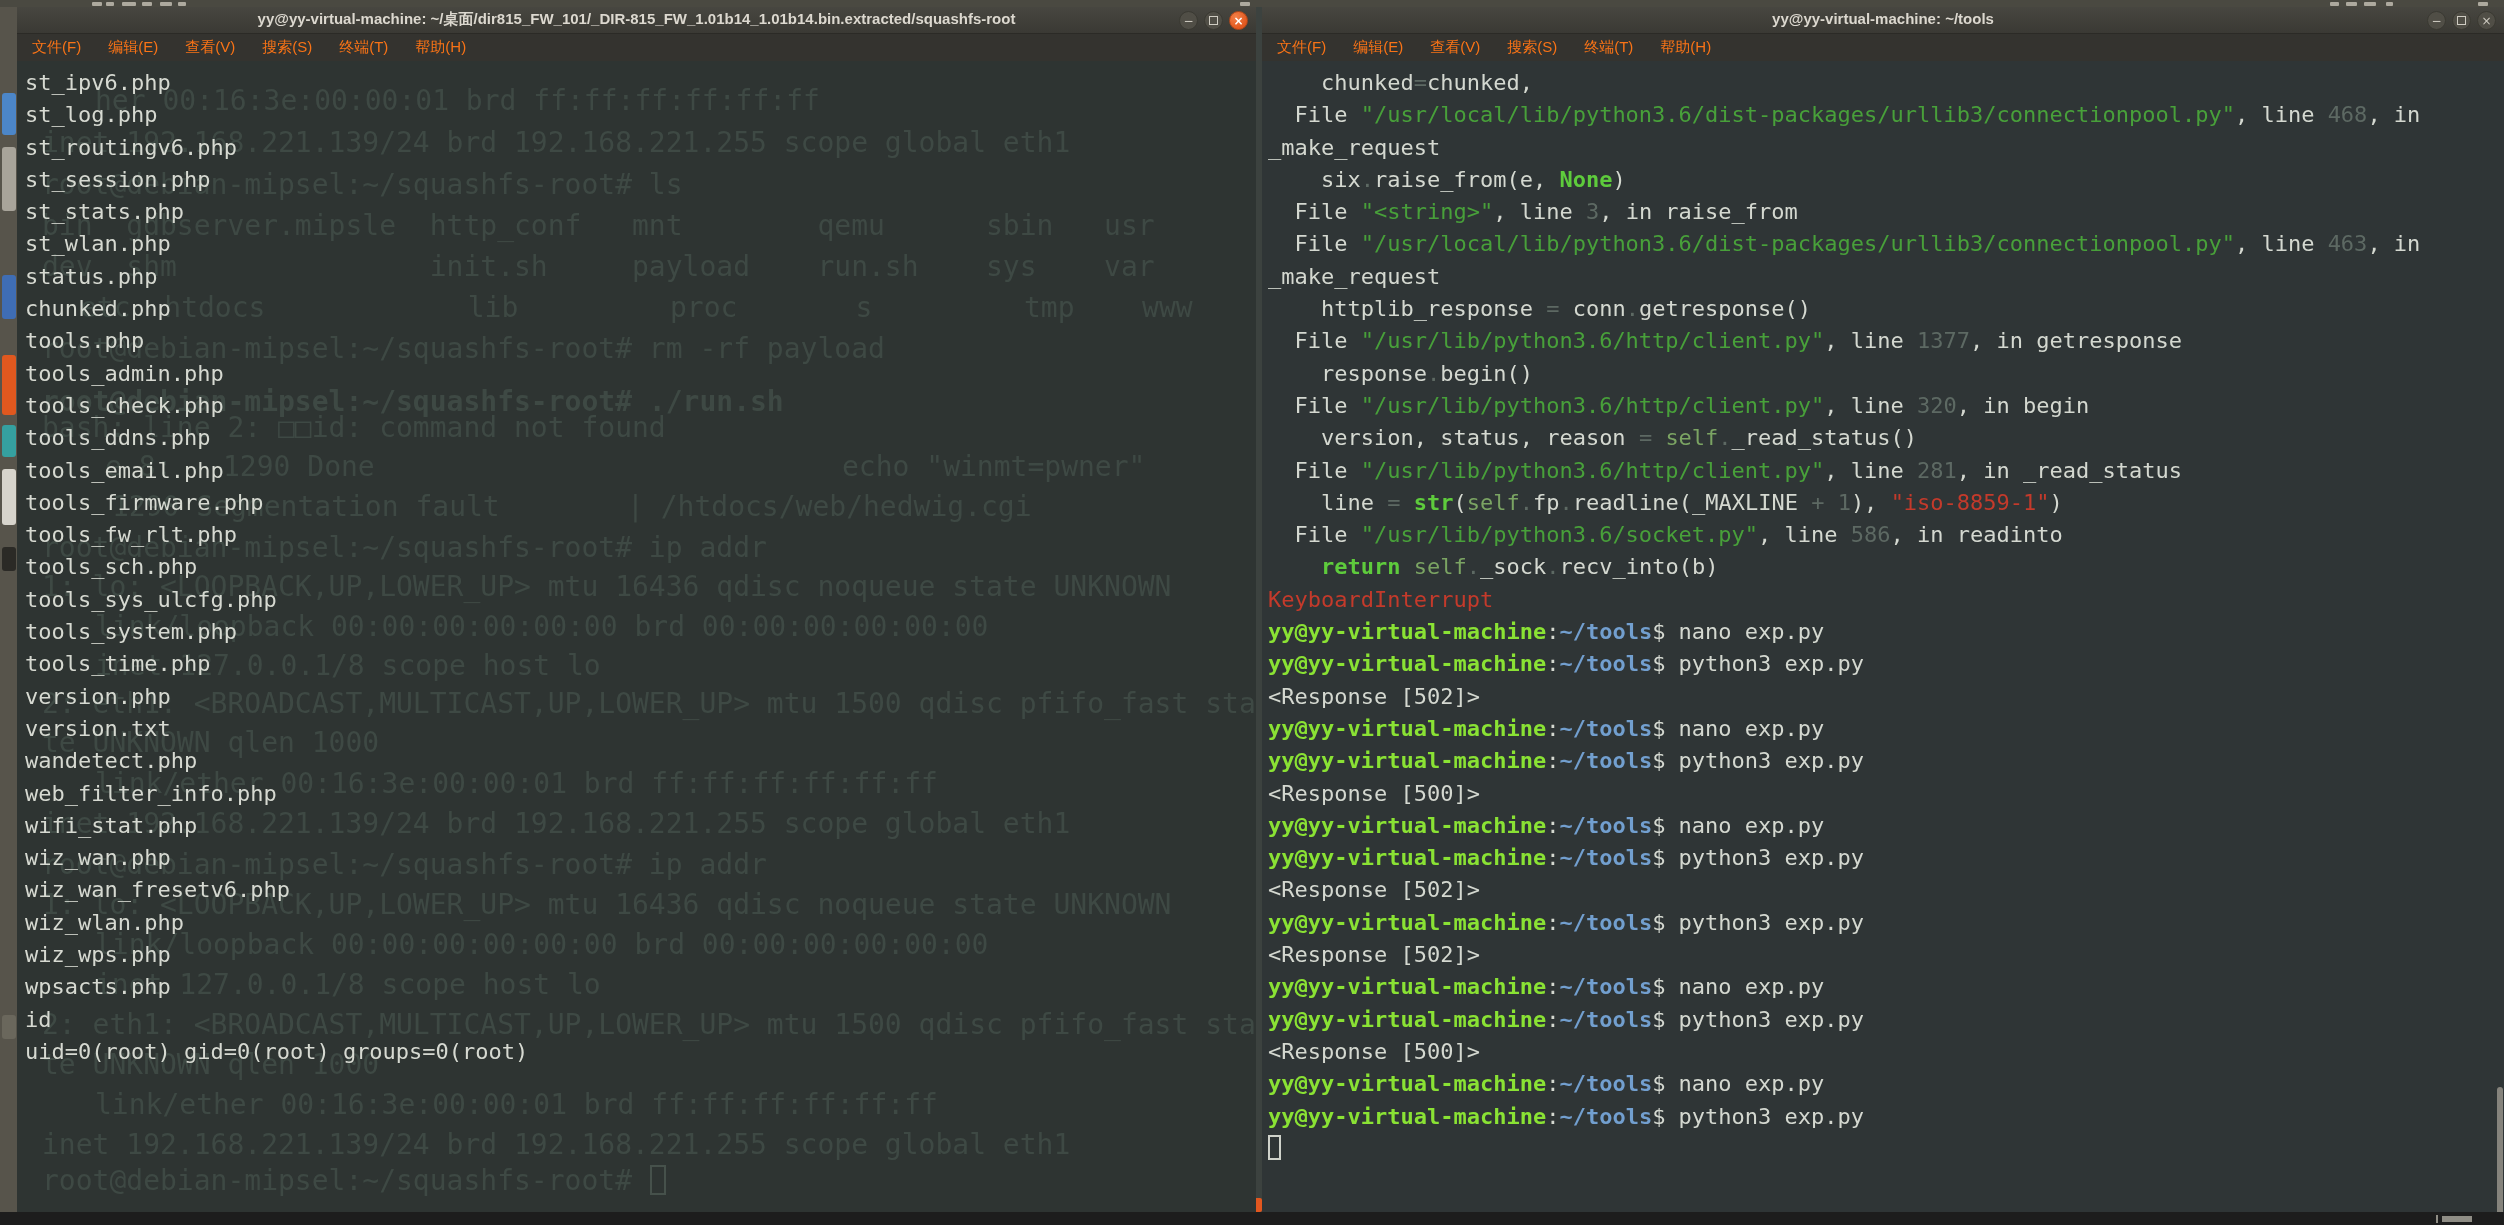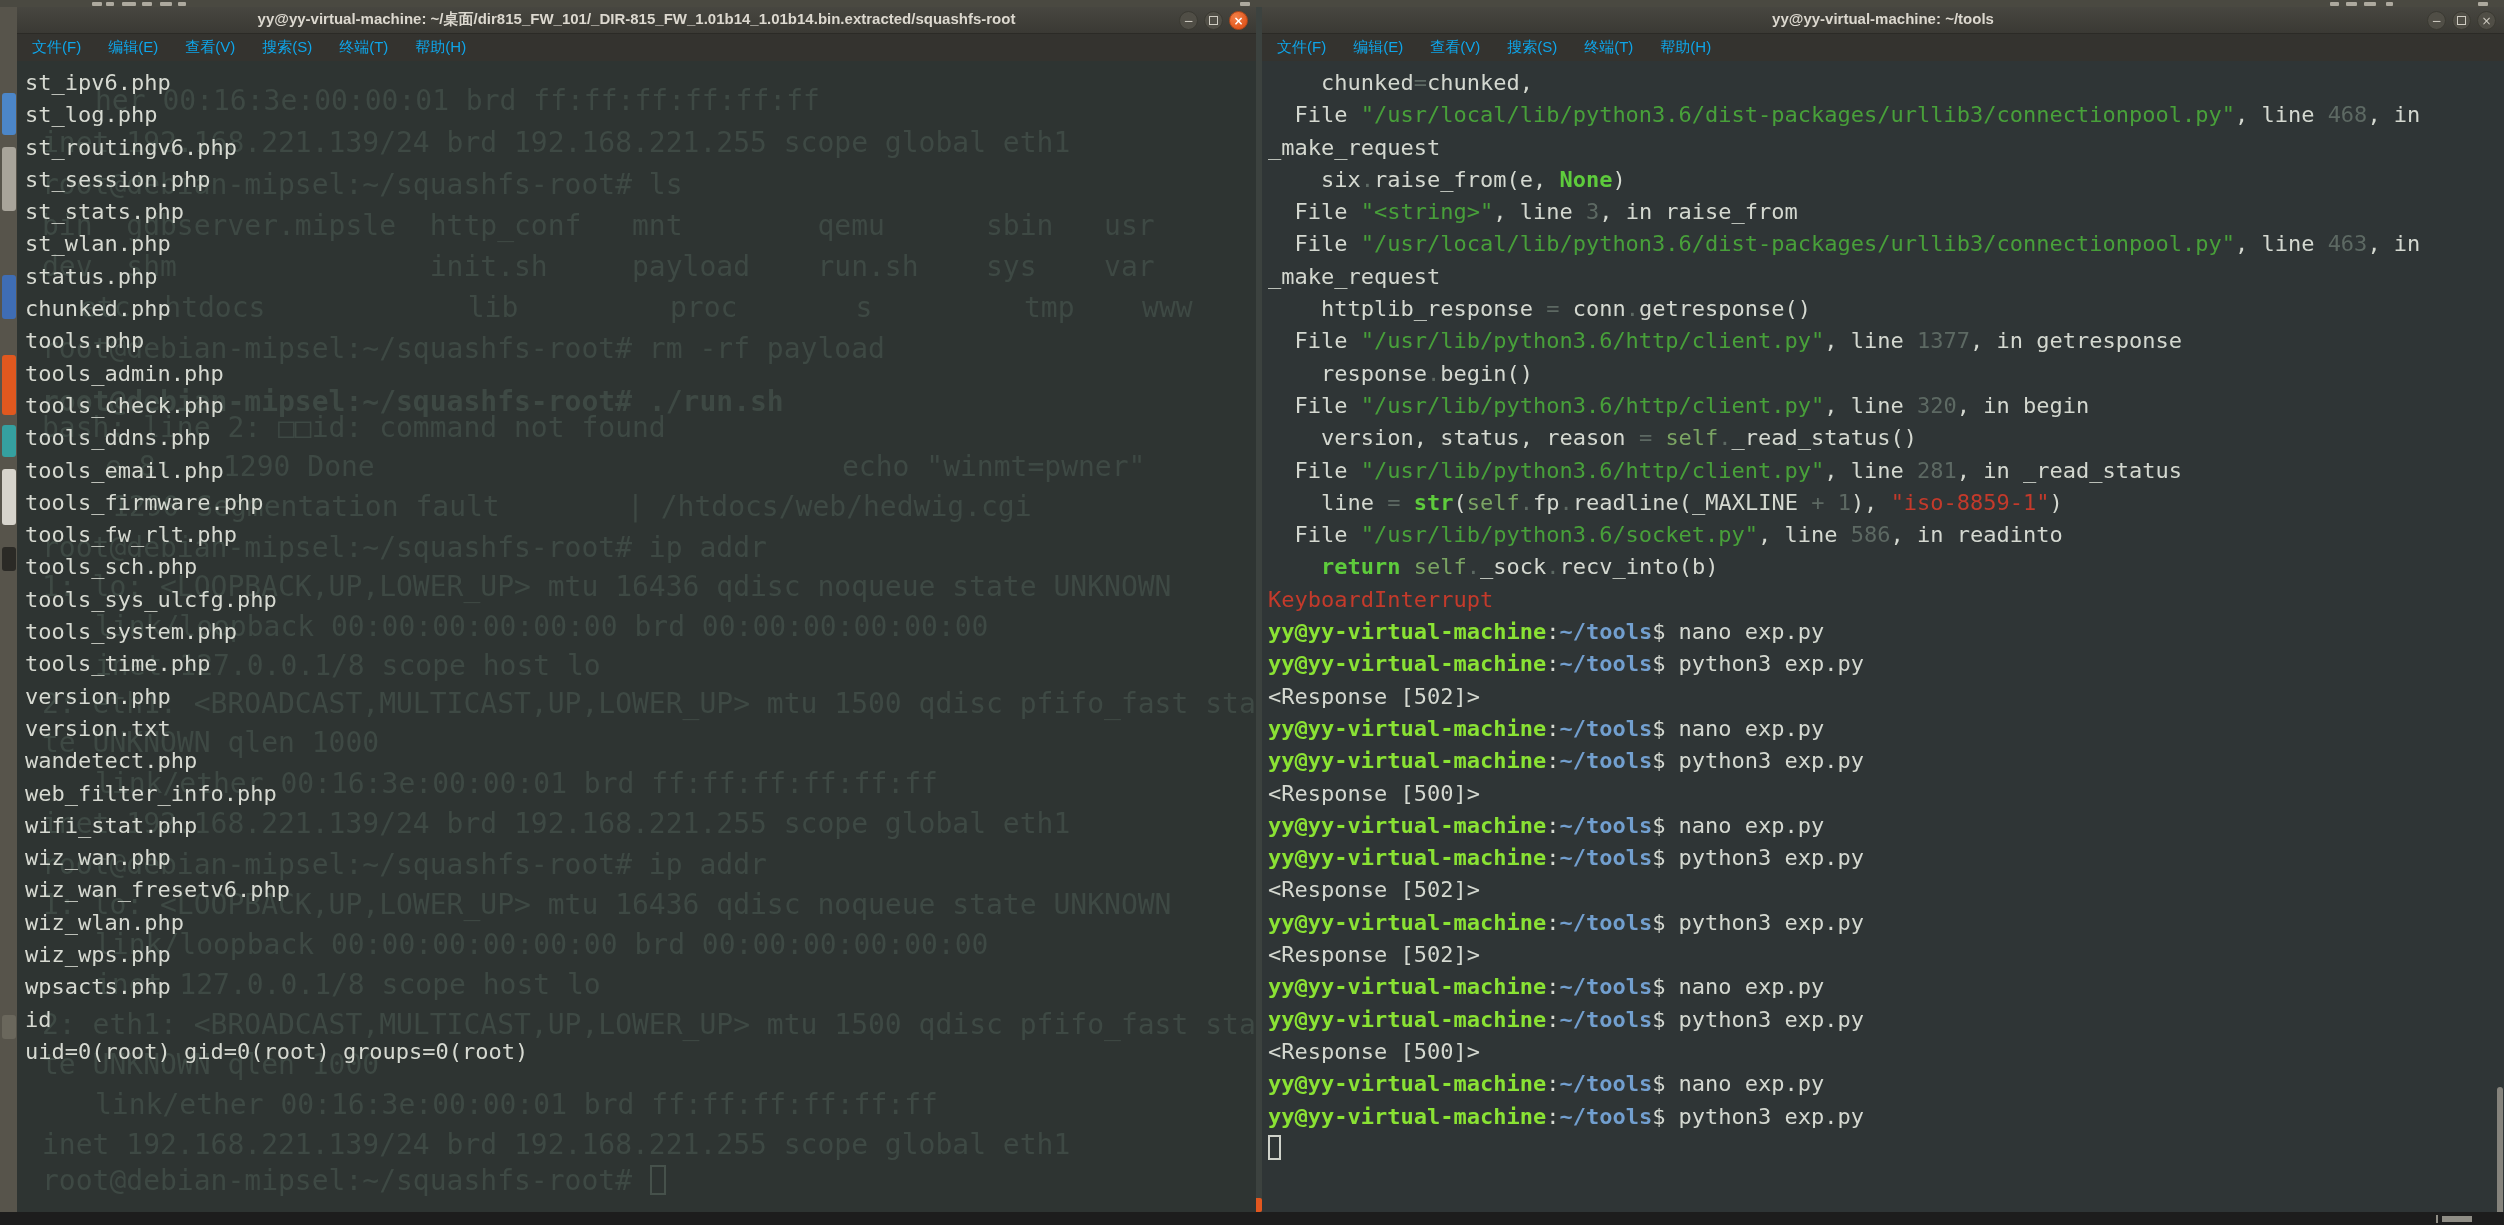--- a/index.html
+++ b/index.html
@@ -25,21 +25,21 @@
          color:#dcd8cf;white-space:nowrap;overflow:hidden;}
   .winbtns{position:absolute;right:8px;top:4px;display:flex;gap:6px;}
   .wbtn{width:19px;height:19px;border-radius:50%;background:#504e46;border:1px solid #3a3932;
         color:#cfccc2;font-family:"DejaVu Sans",sans-serif;font-size:12px;line-height:18px;
         text-align:center;box-sizing:border-box;}
   .wbtn .sq{display:inline-block;width:7px;height:7px;border:1.5px solid #cfccc2;margin-top:4px;}
   .wbtn.close-active{background:radial-gradient(circle at 35% 30%,#f28048,#e2581f 70%);
         border-color:#b4481a;color:#fff;font-weight:bold;}
   .menubar{position:absolute;left:0;top:27px;right:0;height:27px;background:#34332f;
            display:flex;align-items:center;gap:27px;padding-left:15px;
-           font-family:"Liberation Sans",sans-serif;font-size:15px;color:#0ea5e9;}
+           font-family:"Liberation Sans",sans-serif;font-size:15px;color:#f97316;}
   .menu-item{white-space:nowrap;}
   .term{position:absolute;left:0;top:54px;right:0;bottom:0;overflow:hidden;}
 
   
   .term-left{background:#2e3432;}
   .ghost-layer{position:absolute;inset:0;}
   .ghost{position:absolute;white-space:pre;font-size:28px;line-height:40px;color:#3e4944;}
   .ghost-cursor{position:absolute;width:16px;height:30px;border:2px solid #46514b;box-sizing:border-box;}
   .fg-layer{position:absolute;inset:0;padding:6px 0 0 8px;}
   .tl{height:32.3px;line-height:32.3px;white-space:pre;font-size:22px;color:#d6d9d1;}

